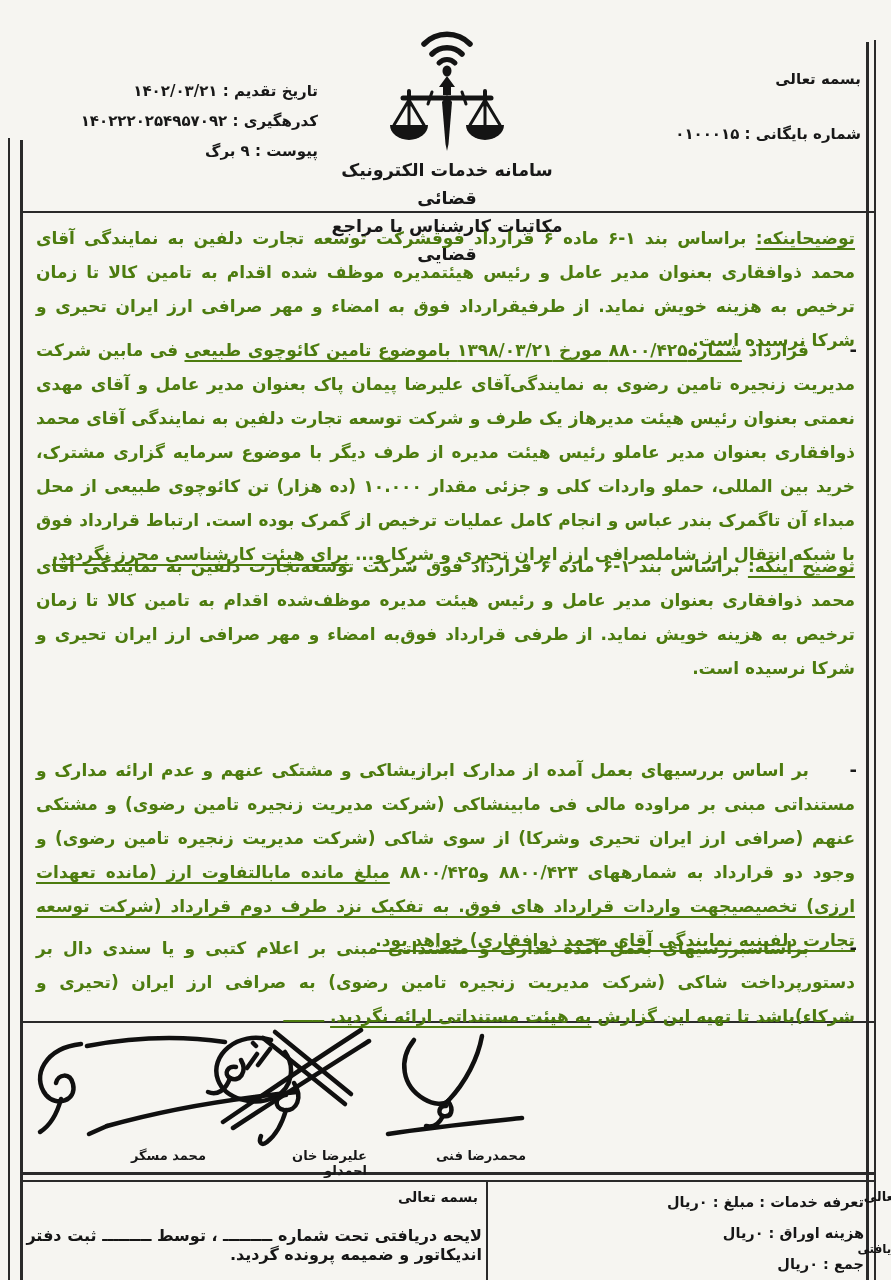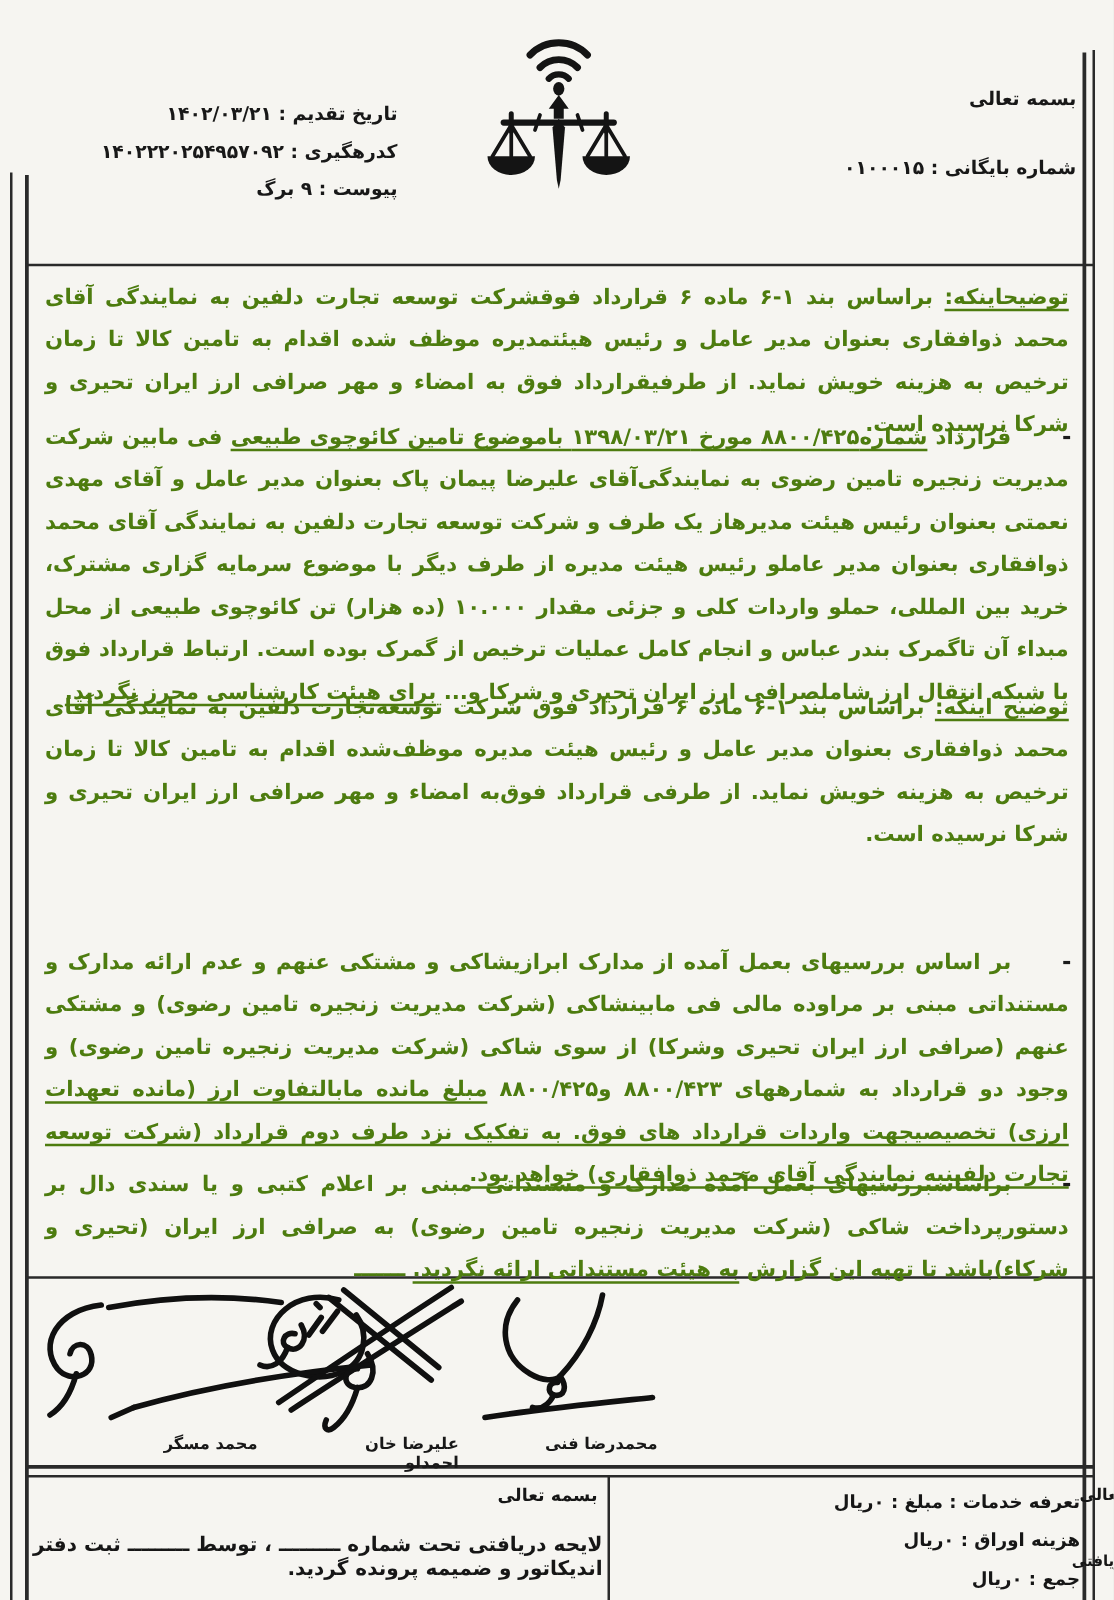--- a/index.html
+++ b/index.html
@@ -70,20 +70,24 @@
       <path d="M 24,67 L 24,81 M 100,67 L 100,81" stroke-width="4"></path>
       <path d="M 47,68 L 43,80 M 77,68 L 81,80" stroke-width="3"></path>
       <path d="M 62,71 L 57,78 L 60.5,120 L 62,127 L 63.5,120 L 67,78 Z" fill="#141414" stroke="none"></path>
       <path d="M 24,76 L 9,101 M 24,76 L 39,101 M 24,76 L 24,101" stroke-width="3"></path>
       <path d="M 5,101 A 19,15 0 0 0 43,101 Z" fill="#141414" stroke="none"></path>
       <path d="M 100,76 L 85,101 M 100,76 L 115,101 M 100,76 L 100,101" stroke-width="3"></path>
       <path d="M 81,101 A 19,15 0 0 0 119,101 Z" fill="#141414" stroke="none"></path>
     </svg>
   </div>
 
+  <div class="abs rtl titles" style="left:322px;top:156px;width:250px;">
+    <div>سامانه خدمات الکترونیک قضائی</div>
+    <div>مکاتبات کارشناس با مراجع قضایی</div>
+  </div>
 
   <div class="para" style="top:221px;"><span class="u">توضیحاینکه:</span><span> براساس بند ۱-۶ ماده ۶ قرارداد فوقشرکت توسعه تجارت دلفین به نمایندگی آقای محمد ذوافقاری بعنوان مدیر عامل و رئیس هیئتمدیره موظف شده اقدام به تامین کالا تا زمان ترخیص به هزینه خویش نماید. از طرفیقرارداد فوق به امضاء و مهر صرافی ارز ایران تحیری و شرکا نرسیده است.</span></div>
 
   <span class="dash" style="top:333px;">-</span>
   <div class="para indent" style="top:333px;"><span>قرارداد </span><span class="u">شماره‌۸۸۰۰/۴۲۵ مورخ ۱۳۹۸/۰۳/۲۱ باموضوع تامین کائوچوی طبیعی</span><span> فی مابین شرکت مدیریت زنجیره تامین رضوی به نمایندگی‌آقای علیرضا پیمان پاک بعنوان مدیر عامل و آقای مهدی نعمتی بعنوان رئیس هیئت مدیرهاز یک طرف و شرکت توسعه تجارت دلفین به نمایندگی آقای محمد ذوافقاری بعنوان مدیر عاملو رئیس هیئت مدیره از طرف دیگر با موضوع سرمایه گزاری مشترک، خرید بین المللی، حملو واردات کلی و جزئی مقدار ۱۰.۰۰۰ (ده هزار) تن کائوچوی طبیعی از محل مبداء آن تاگمرک بندر عباس و انجام کامل عملیات ترخیص از گمرک بوده است.  ارتباط قرارداد فوق با شبکه انتقال ارز شاملصرافی ارز ایران تحیری و شرکا و... </span><span class="u">برای هیئت کارشناسی محرز نگردید.</span></div>
 
   <div class="para" style="top:549px;"><span class="u">توضیح اینکه:</span><span> براساس بند ۱-۶ ماده ۶ قرارداد فوق شرکت توسعه‌تجارت دلفین به نمایندگی آقای محمد ذوافقاری بعنوان مدیر عامل و رئیس هیئت مدیره موظف‌شده اقدام به تامین کالا تا زمان ترخیص به هزینه خویش نماید. از طرفی قرارداد فوق‌به امضاء و مهر صرافی ارز ایران تحیری و شرکا نرسیده است.</span></div>
 
   <span class="dash" style="top:753px;">-</span>
   <div class="para indent" style="top:753px;"><span>بر اساس بررسیهای بعمل آمده از مدارک ابرازیشاکی و مشتکی عنهم و عدم ارائه مدارک و مستنداتی مبنی بر مراوده مالی فی مابینشاکی (شرکت مدیریت زنجیره تامین رضوی) و مشتکی عنهم (صرافی ارز ایران تحیری وشرکا) از سوی شاکی (شرکت مدیریت زنجیره تامین رضوی) و وجود دو قرارداد به شمارههای ۸۸۰۰/۴۲۳ و۸۸۰۰/۴۲۵ </span><span class="u">مبلغ مانده مابالتفاوت ارز (مانده تعهدات ارزی) تخصیصیجهت واردات قرارداد های فوق. به تفکیک نزد طرف دوم قرارداد (شرکت توسعه تجارت دلفینبه نمایندگی آقای محمد ذوافقاری) خواهد بود.</span></div>

